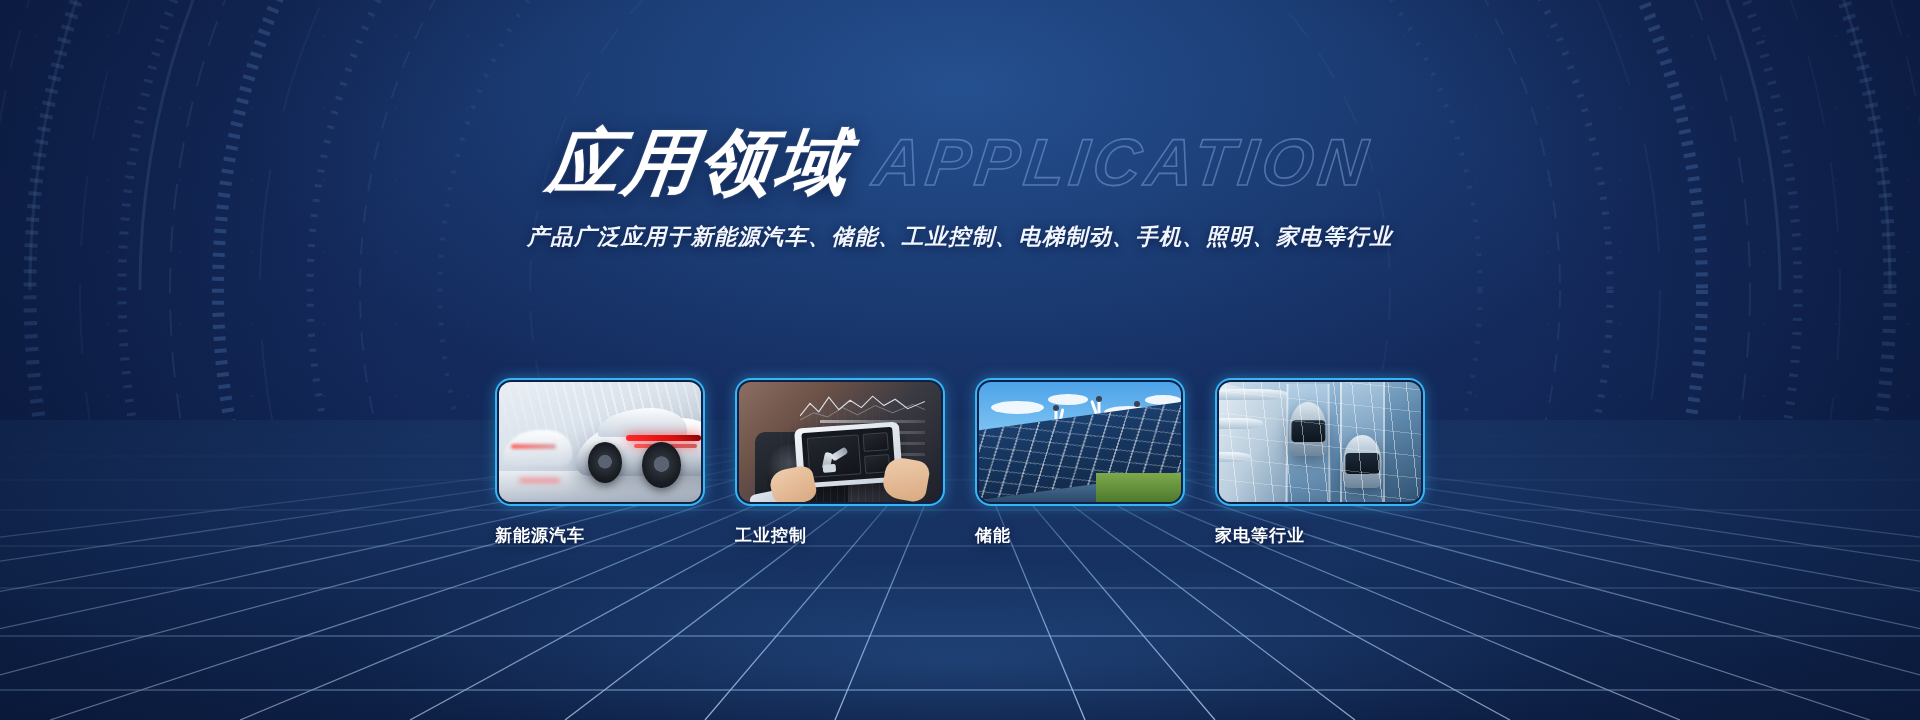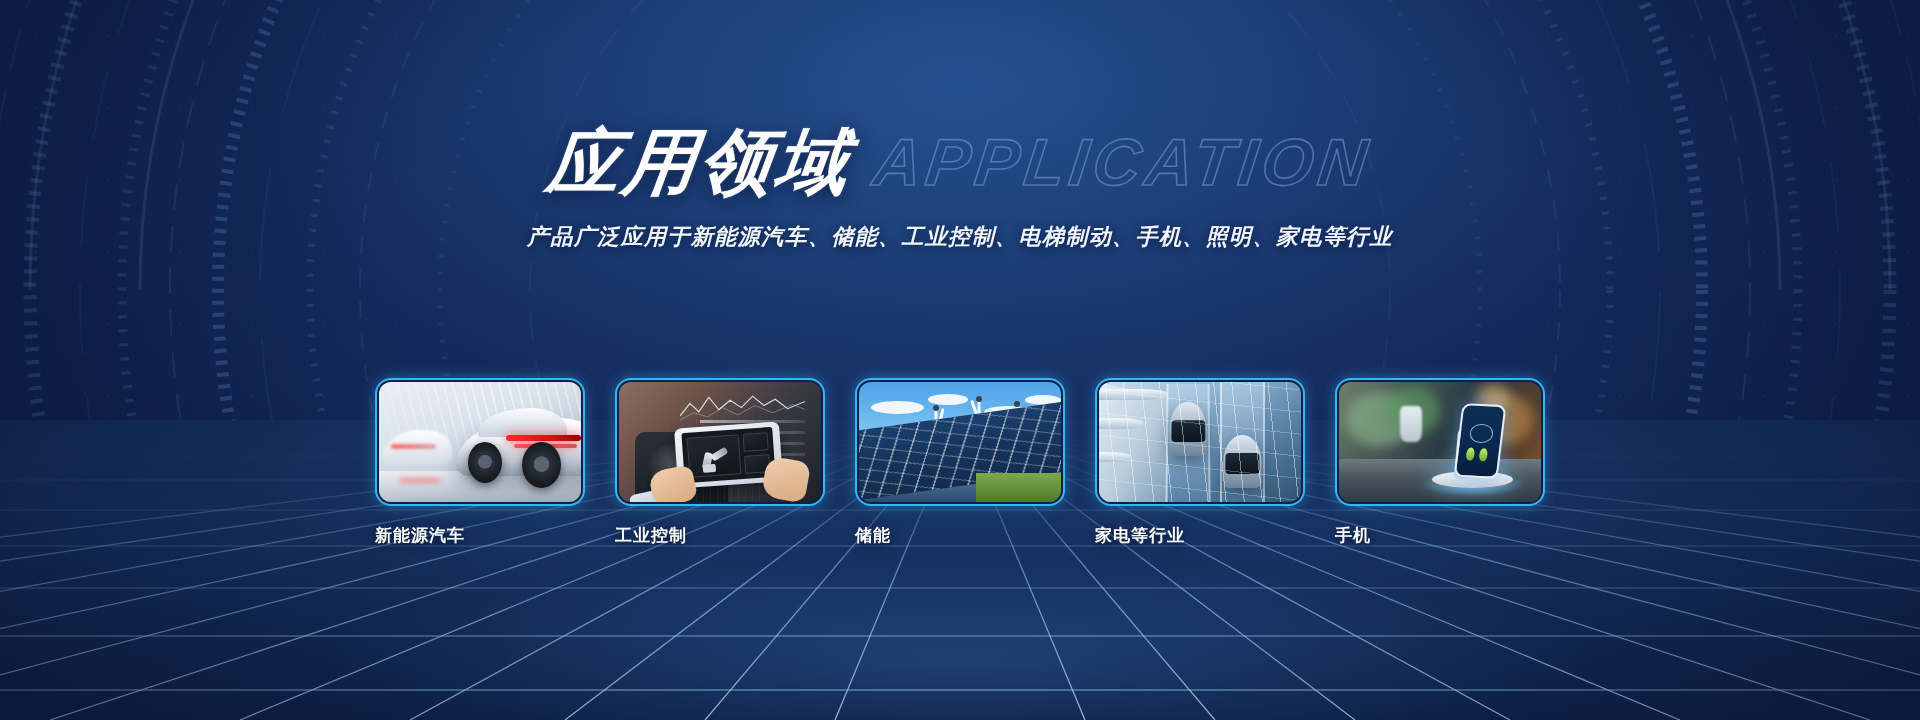--- a/index.html
+++ b/index.html
@@ -589,39 +589,16 @@
                     <div class="cabdark"></div>
                   </div>
                 </div>
               <div class="glassgrid"></div>
             </div>
           </div>
         </div>
         <div class="label">家电等行业</div>
       </div>
 
-      <div class="card">
-        <div class="thumb">
-          <div class="inner">
-            <div class="art art-phone">
-              <div class="bokeh bk1"></div>
-                <div class="bokeh bk2"></div>
-              <div class="bokeh bk3"></div>
-                <div class="bokeh bk4"></div>
-              <div class="vase"></div>
-              <div class="desk"></div>
-              <div class="glow"></div>
-              <div class="base"></div>
-              <div class="stand"></div>
-              <div class="phone">
-                <div class="ring"></div>
-                <div class="bud l"></div>
-                  <div class="bud r"></div>
-              </div>
-            </div>
-          </div>
-        </div>
-        <div class="label">手机</div>
-      </div>
 
     </div>
   </div>
 </div>
 
 </body></html>

